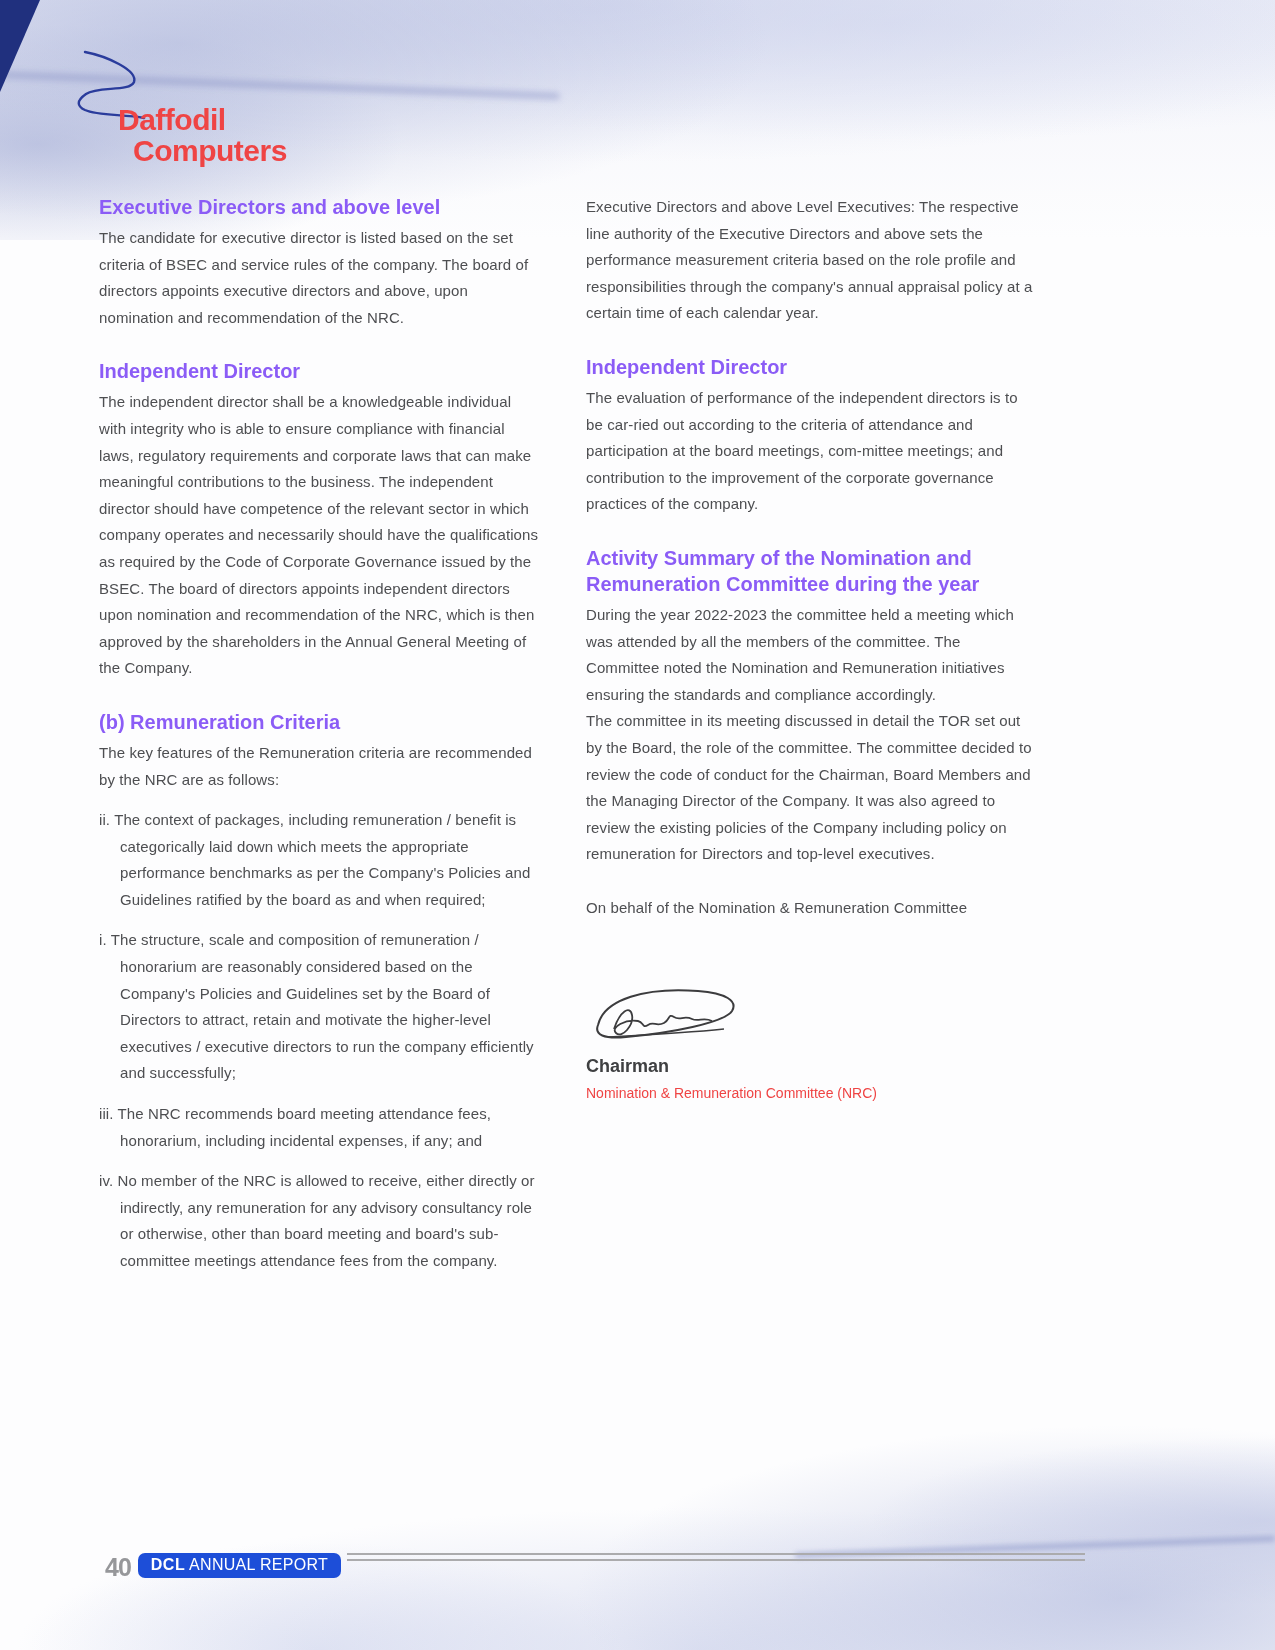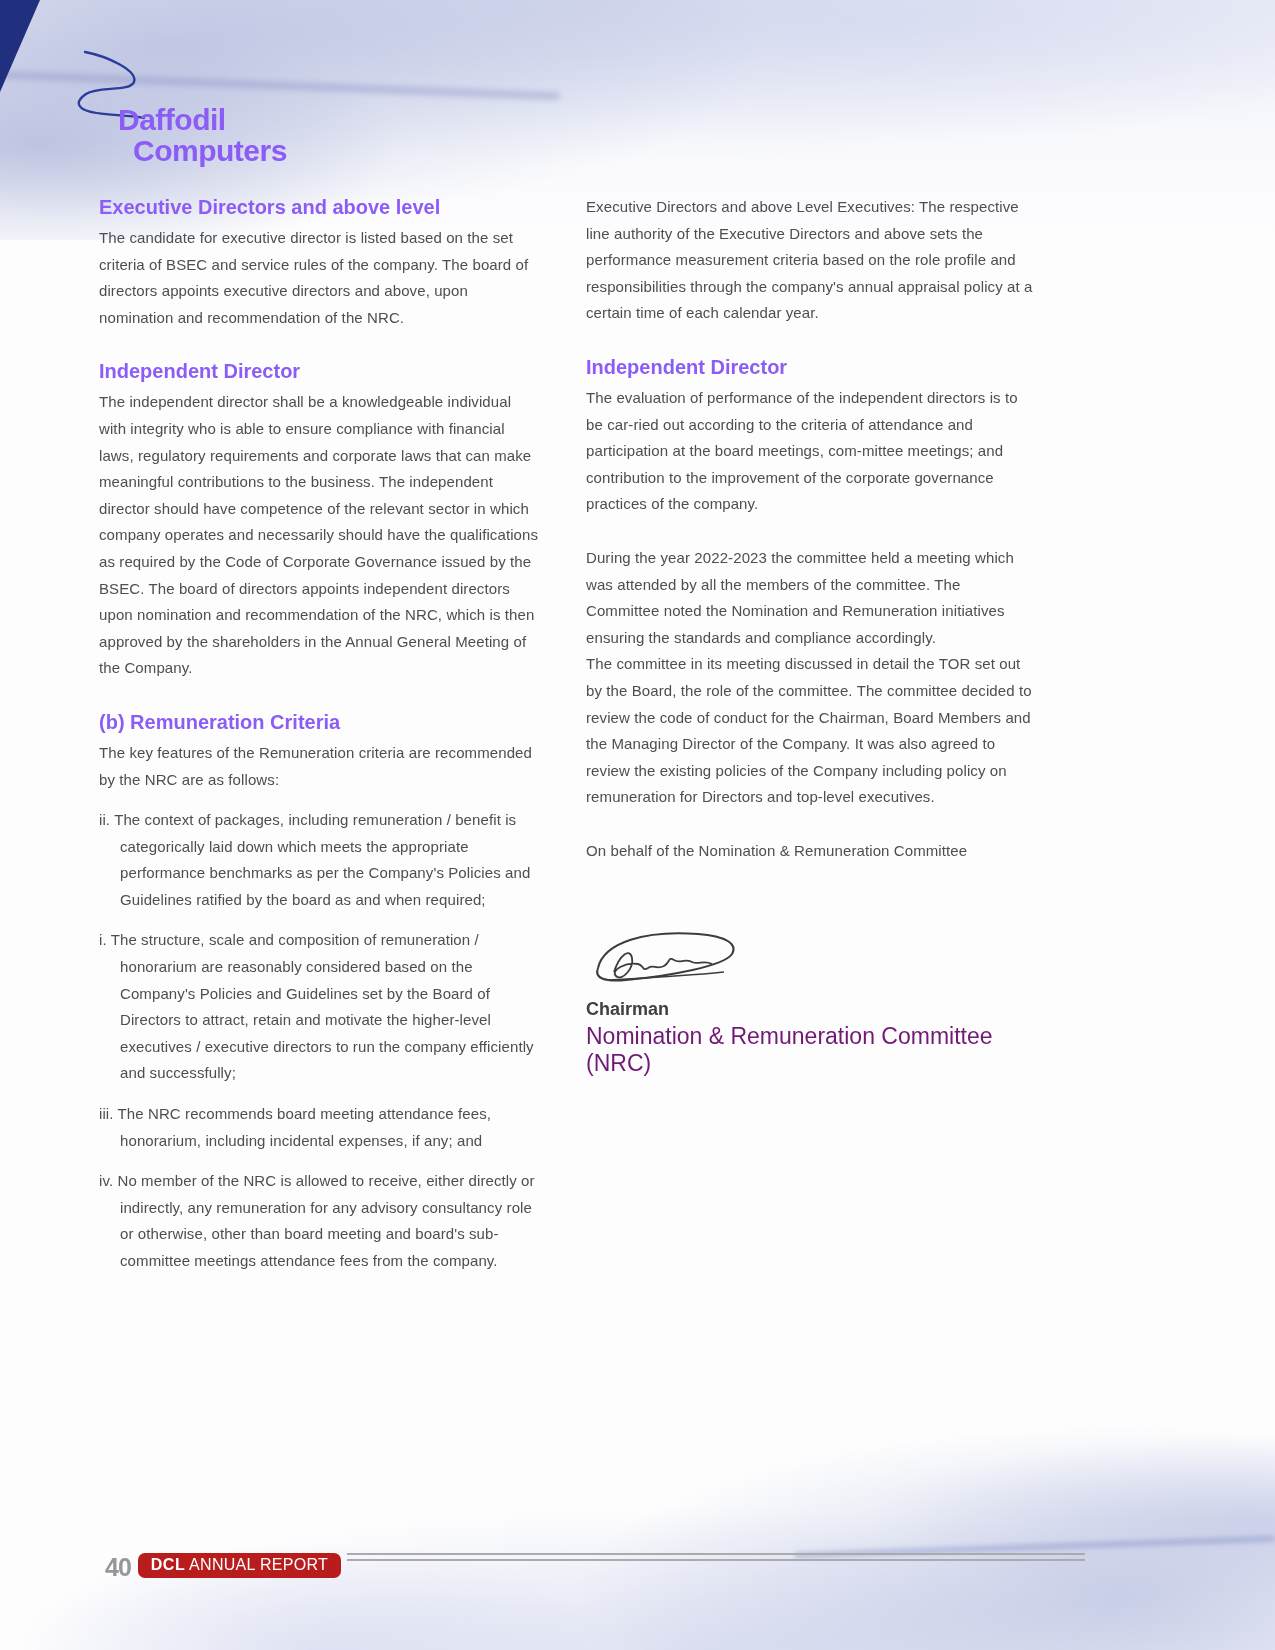--- a/index.html
+++ b/index.html
@@ -46,21 +46,21 @@
   .wc-bottom-streak {
     position:absolute; right:0; bottom:100px; width:480px; height:6px;
     background:rgba(120,131,190,0.40);
     filter:blur(2.5px);
     transform:rotate(-2deg);
   }
 
   
   .logo { position:absolute; top:104px; left:118px; line-height:31px; }
   .logo .l1, .logo .l2 {
-    font-weight:bold; font-size:30px; letter-spacing:-0.5px; color:#8b5cf6;
+    font-weight:bold; font-size:30px; letter-spacing:-0.5px; color:#ef4444;
   }
   .logo .l2 { margin-left:15px; }
   .squiggle { position:absolute; top:44px; left:68px; }
 
   
   .col { position:absolute; top:194px; }
   .col-left  { left:99px;  width:443px; }
   .col-right { left:586px; width:448px; }
 
   .sec-heading {
@@ -76,33 +76,33 @@
     position:relative; padding-left:21px; text-indent:-21px;
     margin-top:14px;
   }
   .closing { margin-top:27px; }
 
   .signature-wrap { margin-top:62px; height:62px; }
   .signatory-title {
     font-size:18px; font-weight:bold; color:#3f4042;
     line-height:27px; margin-top:8px;
   }
-  .signatory-org { font-size:23px; color:#701a75; line-height:27px; }
+  .signatory-org { font-size:14px; color:#ef4444; line-height:27px; }
 
   
   .footer {
     position:absolute; left:105px; top:1553px; width:980px;
     display:flex; align-items:flex-start;
   }
   .page-number {
     font-size:25px; font-weight:bold; color:#96979a; margin-right:7px;
     letter-spacing:-1px;
   }
   .report-badge {
-    background:#b91c1c; color:#ffffff; border-radius:7px;
+    background:#1d4ed8; color:#ffffff; border-radius:7px;
     padding:3px 13px 4px 13px; font-size:16px; white-space:nowrap;
     letter-spacing:0.3px;
   }
   .report-badge .b { font-weight:bold; letter-spacing:0.5px; }
   .footer-rule {
     flex:1; height:4px; margin-left:6px;
     border-top:2px solid #ababad; border-bottom:2px solid #ababad;
   }
 </style>
 </head>
@@ -153,20 +153,21 @@
     <div class="section">
       <p class="body-text">Executive Directors and above Level Executives: The respective line authority of the Executive Directors and above sets the performance measurement criteria based on the role profile and responsibilities through the company's annual appraisal policy at a certain time of each calendar year.</p>
     </div>
 
     <div class="section">
       <h2 class="sec-heading">Independent Director</h2>
       <p class="body-text">The evaluation of performance of the independent directors is to be car-ried out according to the criteria of attendance and participation at the board meetings, com-mittee meetings; and contribution to the improvement of the corporate governance practices of the company.</p>
     </div>
 
     <div class="section">
+      <h2 class="sec-heading">Activity Summary of the Nomination and Remuneration Committee during the year</h2>
       <p class="body-text">During the year 2022-2023 the committee held a meeting which was attended by all the members of the committee. The Committee noted the Nomination and Remuneration initiatives ensuring the standards and compliance accordingly.</p>
       <p class="body-text">The committee in its meeting discussed in detail the TOR set out by the Board, the role of the committee. The committee decided to review the code of conduct for the Chairman, Board Members and the Managing Director of the Company. It was also agreed to review the existing policies of the Company including policy on remuneration for Directors and top-level executives.</p>
       <p class="body-text closing">On behalf of the Nomination &amp; Remuneration Committee</p>
 
       <div class="signature-wrap">
         <svg width="160" height="62" viewBox="0 0 160 62">
           <path d="M 12 42 C 18 16, 60 4, 112 8 C 140 10, 152 18, 146 28 C 138 40, 84 50, 40 54 C 18 56, 8 52, 12 42" fill="none" stroke="#3c3c3e" stroke-width="2"></path>
           <path d="M 28 46 C 34 28, 44 22, 46 32 C 48 42, 36 56, 30 50 C 24 44, 40 36, 52 38 C 58 39, 56 46, 62 42 C 68 38, 70 44, 78 40 C 84 37, 82 30, 88 34 C 94 38, 98 32, 106 36 C 112 39, 118 34, 126 38" fill="none" stroke="#3c3c3e" stroke-width="1.8"></path>
           <path d="M 22 54 C 60 52, 100 50, 138 46" fill="none" stroke="#3c3c3e" stroke-width="1.6"></path>
         </svg>

